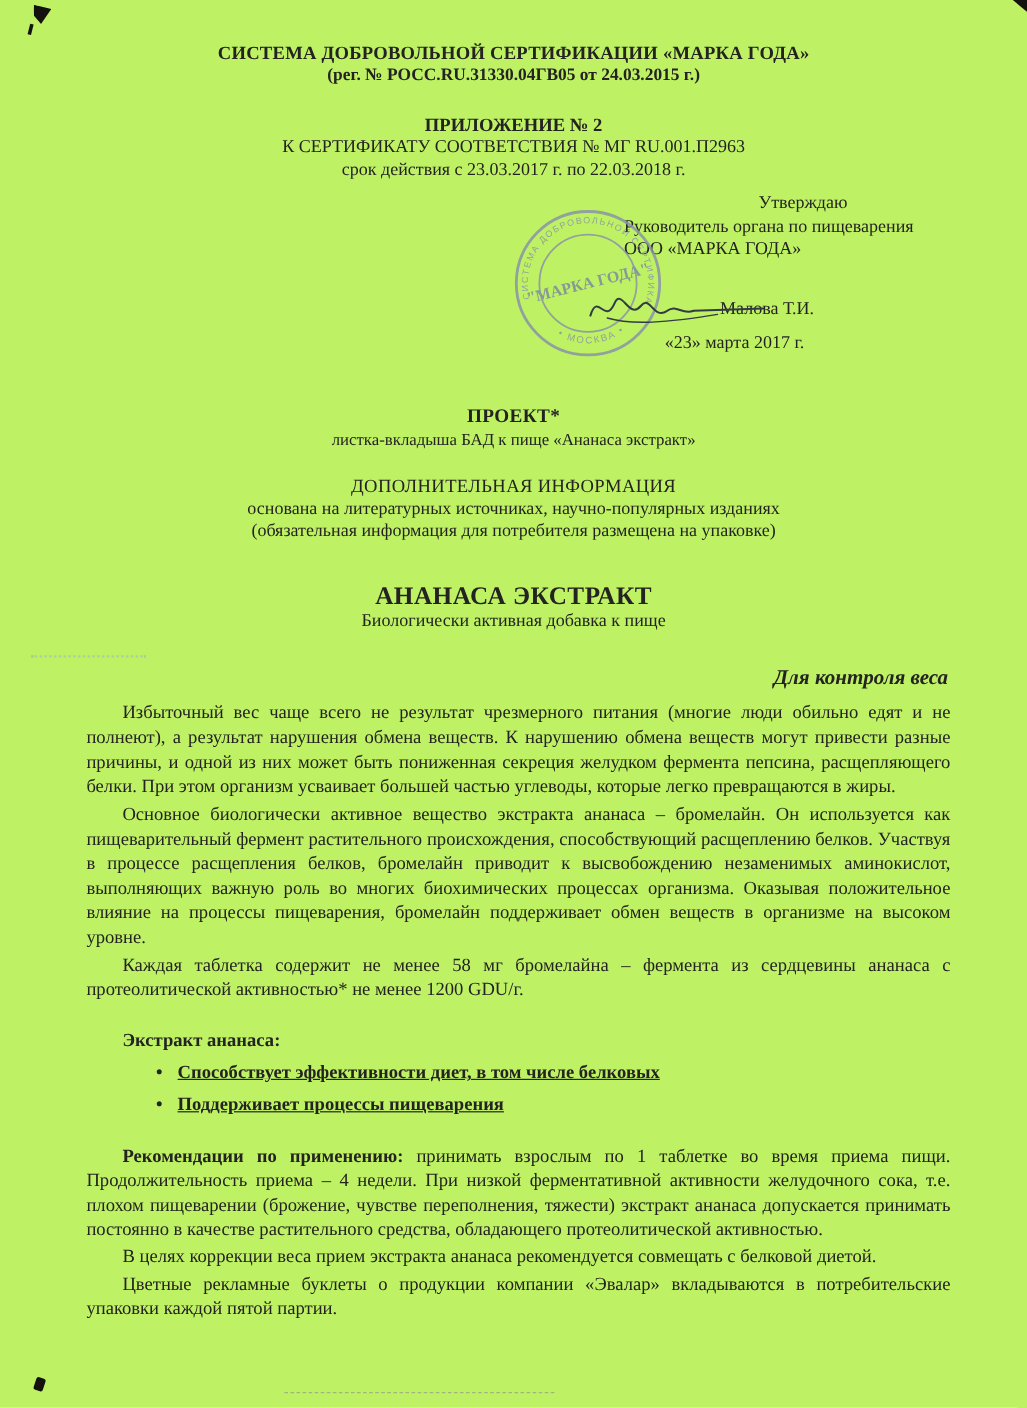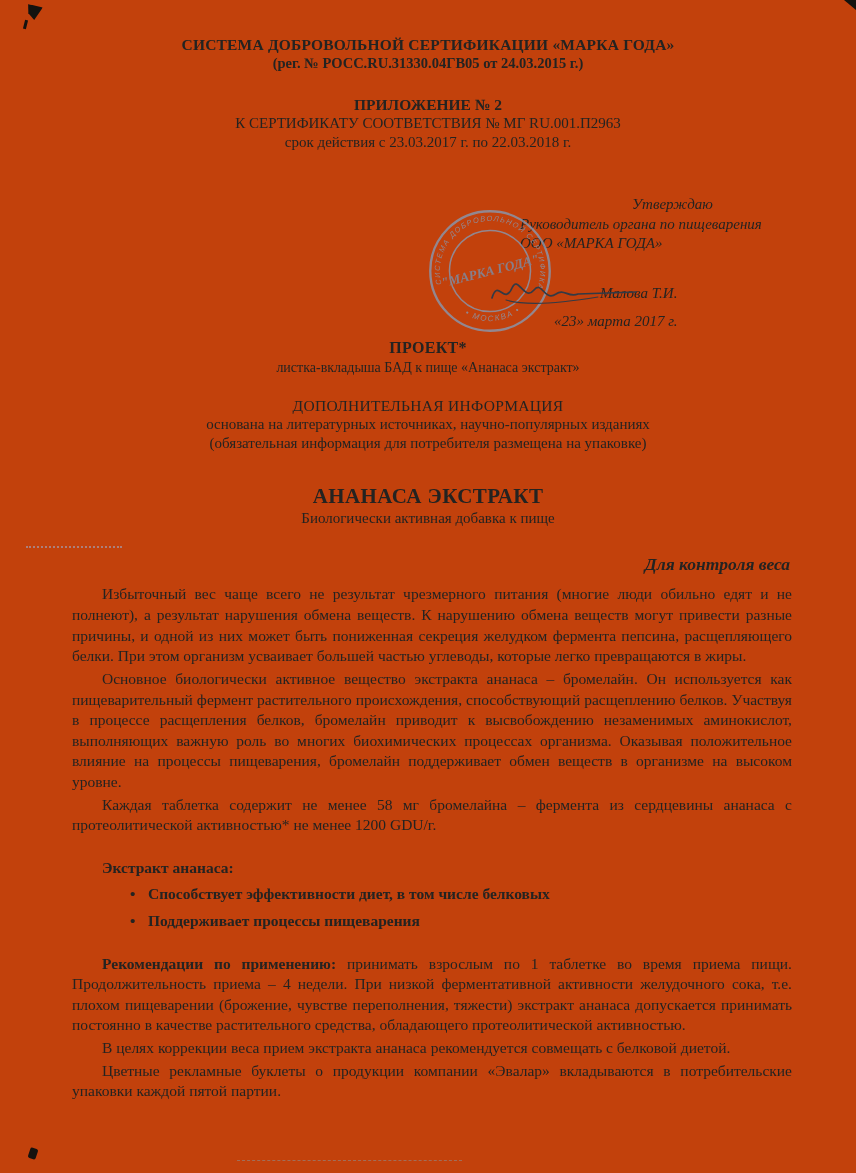--- a/index.html
+++ b/index.html
@@ -1,20 +1,20 @@
 <!DOCTYPE html>
 <html><head>
 <meta charset="utf-8">
 <style>
   html,body { margin:0; padding:0; background:#e8e8e8; }
   .page {
     position:relative;
     width:856px; height:1173px;
     margin:0 auto;
-    background:#c2410c;
+    background:#bef264;
     font-family:"Liberation Serif","DejaVu Serif",serif;
     color:#242321;
     overflow:hidden;
   }
   
   .artifact { position:absolute; pointer-events:none; }
   .art-tl { left:27px; top:5px; width:15px; height:15px; background:#14120f;
             clip-path:polygon(0 0,100% 10%,55% 100%,10% 60%); transform:rotate(8deg); }
   .art-tl2 { left:24px; top:20px; width:3px; height:9px; background:#14120f; transform:rotate(14deg); }
   .art-tr { right:0; top:0; width:12px; height:10px; background:#14120f;
@@ -27,21 +27,21 @@
   
   .doc-head { padding-top:36px; text-align:center; line-height:1.22; }
   .h-b { font-weight:bold; }
   .sys1 { font-size:15.5px; letter-spacing:.2px; }
   .sys2 { font-size:14.5px; }
   .annex { margin-top:22px; text-align:center; line-height:1.25; }
   .annex-title { font-size:15.5px; font-weight:bold; }
   .annex-line { font-size:15px; }
 
   
-  .approval { position:absolute; left:520px; top:195px; width:290px; font-size:15px; line-height:1.3;font-style:italic; }
+  .approval { position:absolute; left:520px; top:160px; width:290px; font-size:15px; line-height:1.3; }
   .approve-word { margin-left:112px; }
   .sig-row { position:relative; margin-top:30px; height:26px; }
   .sig-name { margin-left:80px; white-space:nowrap; }
   .sig-svg { position:absolute; left:-34px; top:-14px; }
   .approve-date { margin-left:34px; margin-top:2px; }
   .stamp { position:absolute; left:-94px; top:12px; width:128px; height:128px; opacity:.85; }
 
   
   .project { margin-top:186px; text-align:center; line-height:1.35; }
   .project-title { font-size:16px; font-weight:bold; letter-spacing:.3px; }
@@ -54,21 +54,21 @@
   .product-type { font-size:15px; margin-top:2px; }
 
   
   .content { margin:0 64px 0 72px; font-size:15.5px; line-height:1.33; }
   .purpose { text-align:right; font-weight:bold; font-style:italic; font-size:17.5px;
              margin:26px 2px 8px 0; }
   .para { text-align:justify; text-indent:30px; margin:0; }
   .para + .para { margin-top:2px; }
   .p3 { margin-top:6px; }
   .extract-head { font-weight:bold; margin:22px 0 6px 0; text-indent:30px; }
-  ul.bullets { list-style:none; margin:0; padding:0 0 0 58px; font-weight:bold; }
+  ul.bullets { list-style:none; margin:0; padding:0 0 0 58px; font-weight:bold;text-decoration:underline; }
   ul.bullets li { position:relative; padding-left:18px; margin-top:6px; }
   ul.bullets li::before { content:"•"; position:absolute; left:0; top:0; font-weight:bold; }
   .reco { margin-top:22px; }
   .reco-label { font-weight:bold; }
   .note { margin-top:2px; }
   .booklet { margin-top:12px; }
 </style>
 </head>
 <body>
 

